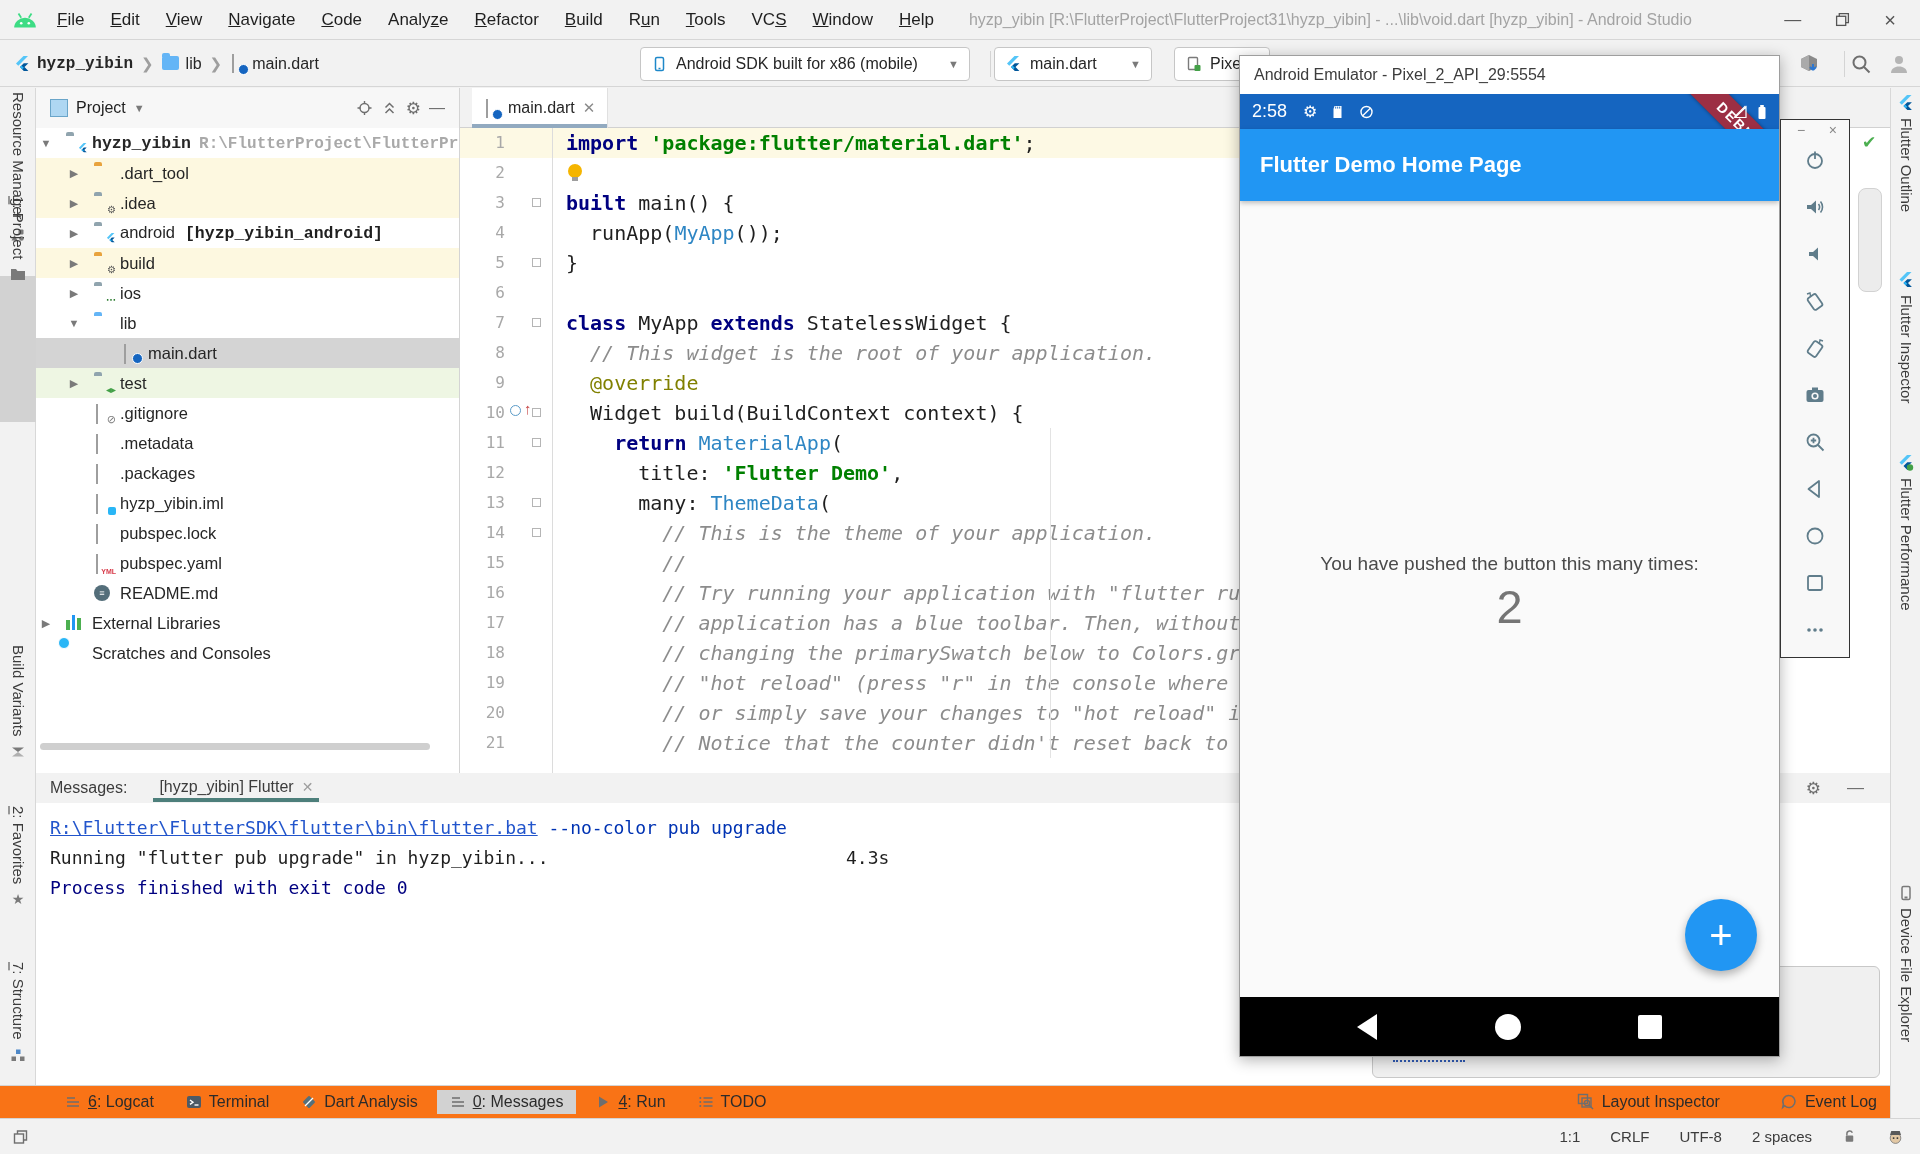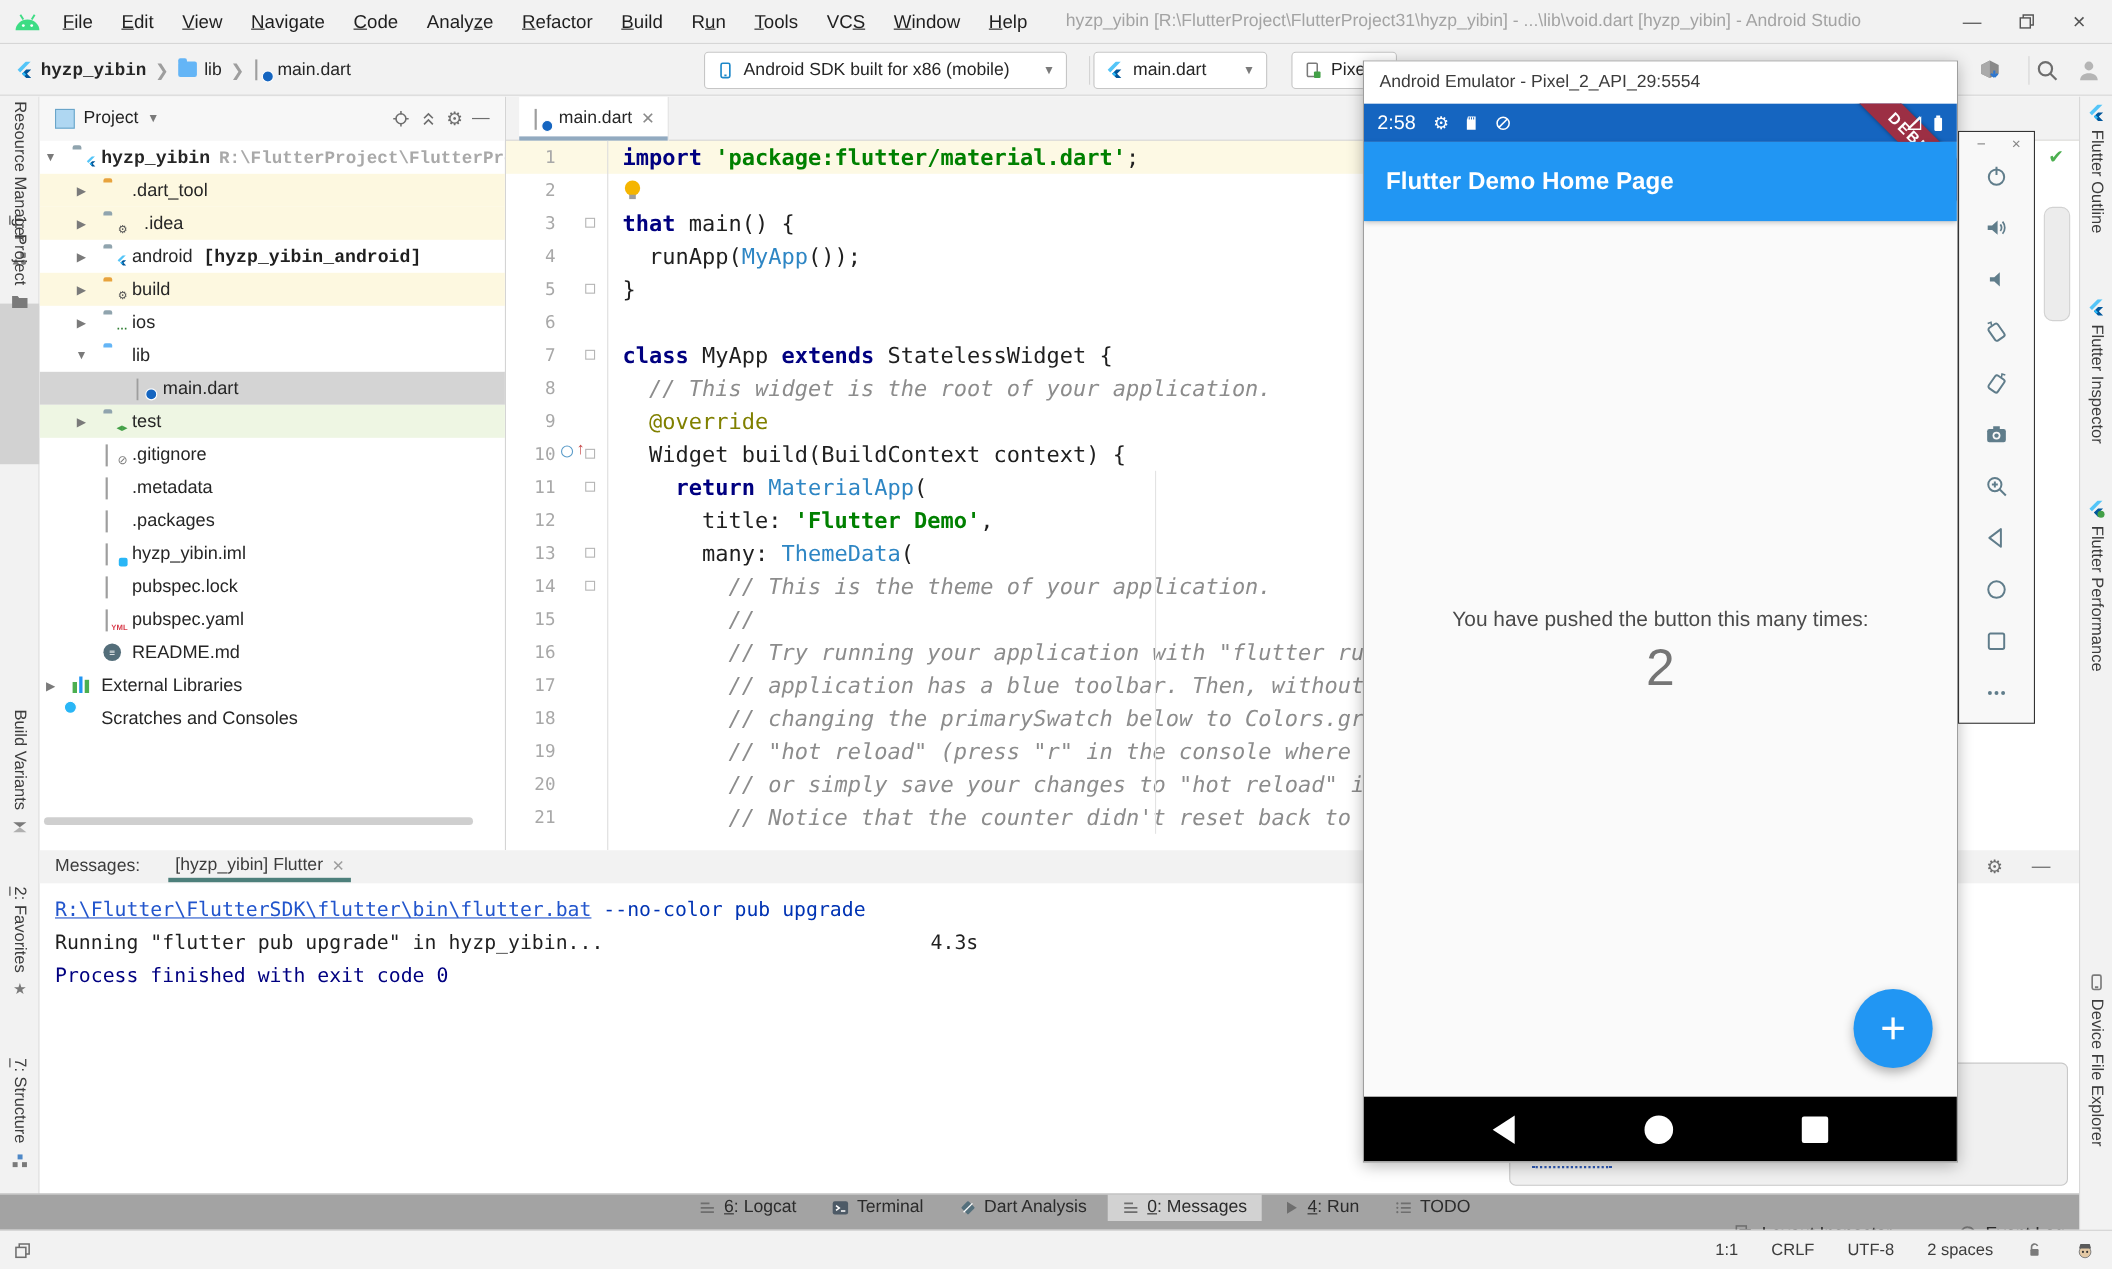--- a/index.html
+++ b/index.html
@@ -100,22 +100,22 @@
   .console{position:relative;font-family:"DejaVu Sans Mono",monospace;font-size:18px;padding:10px 0 0 14px;}
   .cline{height:30px;line-height:30px;white-space:pre;color:#1f1f1f;position:relative;}
   .clink{color:#2255cc;text-decoration:underline;cursor:pointer;}
   .carg{color:#0033b3;}
   .ctime{position:absolute;left:796px;top:0;color:#1f1f1f;}
   .cok{color:#000080;}
   
   .graypanel{left:1372px;top:966px;width:506px;height:110px;background:#f0f0f0;border:1px solid #c8c8c8;border-radius:6px;z-index:5;}
   .plink{position:absolute;left:20px;top:90px;width:72px;height:3px;border-bottom:2px dotted #2f5bb7;}
   
-  .bottombar{left:0;top:1085px;width:1920px;height:33px;background:#a3a3a3;border-top:1px solid #d4d4d4;
-             display:flex;align-items:center;box-sizing:border-box;font-size:16px;color:#2b2b2b;flex-direction:column;}
+  .bottombar{left:0;top:1085px;width:1920px;height:33px;background:#f97316;border-top:1px solid #d4d4d4;
+             display:flex;align-items:center;box-sizing:border-box;font-size:16px;color:#2b2b2b;}
   .bb-left{display:flex;align-items:center;margin-left:52px;gap:6px;}
   .bb-item{display:flex;align-items:center;gap:7px;padding:3px 13px;cursor:pointer;white-space:nowrap;}
   .bb-item.active{background:#d2d2d2;}
   .bb-item .u{text-decoration:underline;}
   .bb-right{margin-left:auto;display:flex;align-items:center;gap:34px;margin-right:30px;}
   .statusbar{left:0;top:1118px;width:1920px;height:36px;background:#f2f2f2;border-top:1px solid #d4d4d4;
              display:flex;align-items:center;box-sizing:border-box;font-size:15px;color:#3c3c3c;}
   .sb-right{margin-left:auto;display:flex;align-items:center;gap:30px;margin-right:16px;}
   
   .rightbar{left:1890px;top:88px;width:30px;height:1030px;background:#f2f2f2;border-left:1px solid #d8d8d8;box-sizing:border-box;}
@@ -311,21 +311,21 @@
           <span class="tlabel bold" style="left: 56px;">hyzp_yibin<span class="tpath">R:\FlutterProject\FlutterProject31\hyz</span></span>
         </div>
         <div class="trow yellow" style="top: 30px;">
           <span class="tarrow" style="left: 32px;">▶</span>
           <span class="ticon" style="left: 58px;"><span class="fold orange"></span></span>
           <span class="tlabel" style="left: 84px;">.dart_tool</span>
         </div>
         <div class="trow yellow" style="top: 60px;">
           <span class="tarrow" style="left: 32px;">▶</span>
           <span class="ticon" style="left: 58px;"><span class="fold"></span><span class="ovl" style="color:#555">⚙</span></span>
-          <span class="tlabel" style="left: 95px;">.idea</span>
+          <span class="tlabel" style="left: 84px;">.idea</span>
         </div>
         <div class="trow " style="top: 90px;">
           <span class="tarrow" style="left: 32px;">▶</span>
           <span class="ticon" style="left: 58px;"><span class="fold"></span><span class="ovl"><svg xmlns="http://www.w3.org/2000/svg" width="10" height="10" viewBox="0 0 16 16">
                 <path fill="#54c5f8" d="M9 0 1.5 7.5l2.3 2.3L13.5 0z"></path>
                 <path fill="#01579b" d="M9.3 7.2 5.5 11l3.8 3.9h4.6l-3.9-3.9 3.9-3.8z"></path>
                 <path fill="#29b6f6" d="M5.5 11l2.3 2.3 1.5-1.5-2.3-2.3z"></path>
               </svg></span></span>
           <span class="tlabel" style="left: 84px;">android<span class="bold" style="color: rgb(31, 31, 31);"> [hyzp_yibin_android]</span></span>
         </div>
@@ -416,21 +416,21 @@
           <span class="codetext"><span class="tk">import</span><span class="tp"> </span><span class="ts">'package:flutter/material.dart'</span><span class="tp">;</span></span>
         </div>
         <div class="code-row" style="top: 70px;">
           <span class="lnum">2</span>
           <span class="bulb"></span>
           <span class="codetext"></span>
         </div>
         <div class="code-row" style="top: 100px;">
           <span class="lnum">3</span>
           <span class="foldmark"></span>
-          <span class="codetext"><span class="tk">that</span><span class="tp"> main() {</span></span>
+          <span class="codetext"><span class="tk">built</span><span class="tp"> main() {</span></span>
         </div>
         <div class="code-row" style="top: 130px;">
           <span class="lnum">4</span>
           <span class="codetext"><span class="tp">  runApp(</span><span class="tt">MyApp</span><span class="tp">());</span></span>
         </div>
         <div class="code-row" style="top: 160px;">
           <span class="lnum">5</span>
           <span class="foldmark"></span>
           <span class="codetext"><span class="tp">}</span></span>
         </div>

